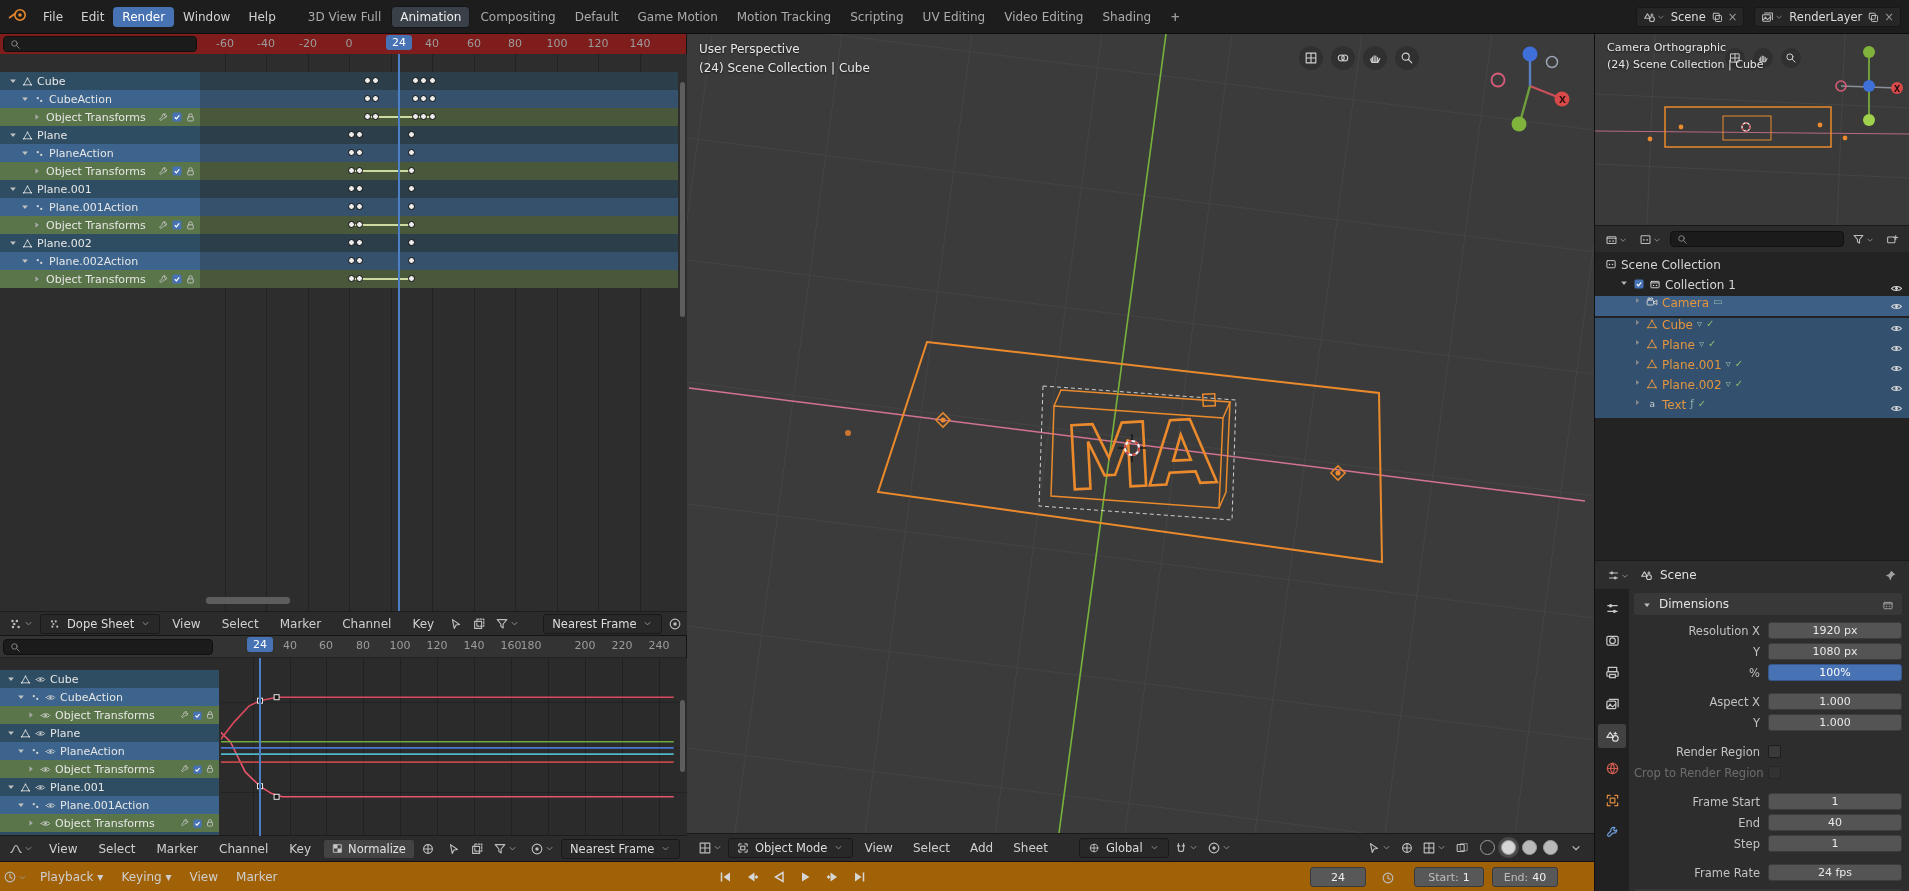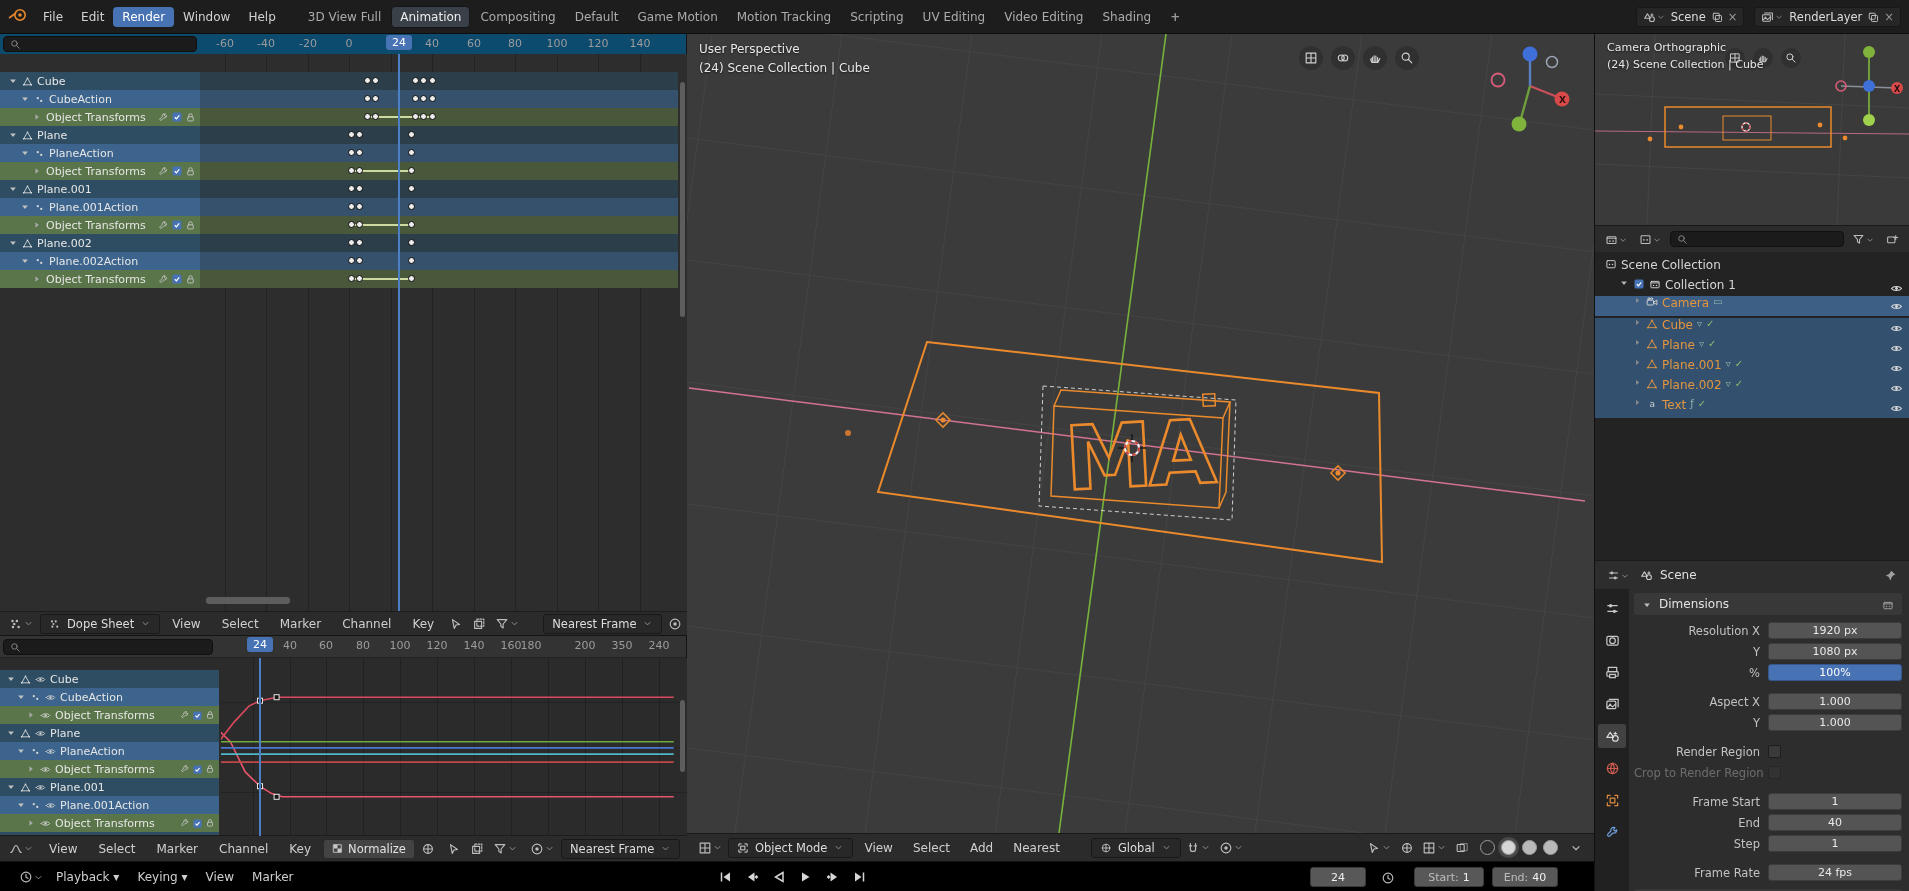--- a/index.html
+++ b/index.html
@@ -19,21 +19,21 @@
   
   .editor-header{display:flex;align-items:center;gap:3px;background:#2b2b2b;border-top:1px solid #1d1d1d;padding:0 6px}
   .hmenu{padding:2px 9px;color:#cfcfcf;font-size:12px}
   .hbtn{display:inline-flex;align-items:center;padding:2px 3px;border-radius:3px}
   .select-box{display:inline-flex;align-items:center;gap:6px;background:#282828;border:1px solid #191919;border-radius:3px;padding:2px 8px;color:#ddd;font-size:11.5px;white-space:nowrap}
   .btn-box{display:inline-flex;align-items:center;gap:5px;background:#434343;border:1px solid #2a2a2a;border-radius:3px;padding:2px 8px;color:#e2e2e2;font-size:11.5px}
   .searchbox{display:flex;align-items:center;gap:5px;background:#1b1b1b;border:1px solid #101010;border-radius:4px;height:16px;padding:0 6px}
   .searchinput{background:transparent;border:none;outline:none;color:#ddd;width:100%;font-size:11px;font-family:inherit}
   
   #dopesheet{position:absolute;left:0;top:34px;width:687px;height:601px;background:#2d2d2d;border-right:1px solid #141414}
-  #ds-top{position:relative;height:25px;background:#0c4a6e;border-bottom:1px solid #242424}
+  #ds-top{position:relative;height:25px;background:#7f1d1d;border-bottom:1px solid #242424}
   #ds-search{position:absolute;left:3px;top:2px;width:194px}
   .ruler-num{position:absolute;top:3px;transform:translateX(-50%);color:#9c9c9c;font-size:11px}
   .frame-chip{position:absolute;top:1px;transform:translateX(-50%);background:#4772b3;color:#fff;border-radius:3px;padding:1px 6px;font-size:11px;z-index:5}
   #ds-rows{position:absolute;left:0;top:20px;width:687px;height:557px;overflow:hidden;background:#2d2d2d}
   .vline{position:absolute;top:0;bottom:0;width:1px;background:rgba(10,10,10,.30)}
   .ds-row{position:absolute;left:0;width:678px;height:18px}
   .ds-row.summary{background:#39291c}.ds-row.object{background:#2c3e4a}.ds-row.action{background:#35516b}.ds-row.transforms{background:#49573b}
   .row-label{position:absolute;left:0;top:0;height:18px;display:flex;align-items:center;gap:4px;font-size:11px;color:#e6e6e6;width:200px;overflow:hidden;white-space:nowrap}
   .summary>.row-label{background:#46301d}.object>.row-label{background:#2e4d63}.action>.row-label{background:#3c648c}.transforms>.row-label{background:#5a7549}
   .row-icons{margin-left:auto;display:flex;align-items:center;gap:2px;padding-right:4px}
@@ -43,21 +43,21 @@
   .sb{position:absolute;background:#5d5d5d;border-radius:3px;z-index:7}
   
   #graph{position:absolute;left:0;top:635px;width:687px;height:226px;background:#2d2d2d;border-top:1px solid #141414;border-right:1px solid #141414}
   #ge-top{position:relative;height:22px;background:#333333;border-bottom:1px solid #242424}
   #ge-search{position:absolute;left:3px;top:3px;width:210px}
   #ge-body{position:absolute;left:0;top:22px;width:687px;height:178px;overflow:hidden;background:#2b2b2b}
   .ge-row{position:absolute;left:0;width:219px;height:18px}
   .ge-row.object{background:#2e4d63}.ge-row.action{background:#3c648c}.ge-row.transforms{background:#5a7549}
   #ge-svg{position:absolute;left:0;top:0}
   
-  #timeline{position:absolute;left:0;top:861px;width:1594px;height:30px;background:#000000;border-top:1px solid #121212;display:flex;align-items:center;padding:0 16px}
+  #timeline{position:absolute;left:0;top:861px;width:1594px;height:30px;background:#a16207;border-top:1px solid #121212;display:flex;align-items:center;padding:0 0}
   #transport{position:absolute;left:712px;top:4px;display:flex;gap:2px}
   .tbtn{width:25px;height:21px;display:flex;align-items:center;justify-content:center;border-radius:3px}
   .tl-box{position:absolute;top:5px;background:#585858;border:1px solid #3a3a3a;border-radius:3px;height:20px;display:flex;align-items:center;justify-content:center;color:#f0f0f0;font-size:11px;gap:4px}
   .tl-dim{color:#bdbdbd}
   
   #viewport{position:absolute;left:687px;top:34px;width:907px;height:827px;background:#3b3b3b;overflow:hidden}
   #vp-grid,#vp-scene{position:absolute;left:0;top:0}
   .vp-label{position:absolute;color:#e8e8e8;font-size:12px;text-shadow:0 1px 2px rgba(0,0,0,.6);z-index:4}
   #vp-tools{position:absolute;right:175px;top:12px;display:flex;gap:8px;z-index:5}
   .vpbtn{width:24px;height:24px;background:rgba(40,40,40,.55);border-radius:12px;display:flex;align-items:center;justify-content:center}
@@ -505,21 +505,21 @@
         <span class="frame-chip" style="left:260px">24</span>
         <span class="ruler-num" style="left:290px">40</span>
         <span class="ruler-num" style="left:326px">60</span>
         <span class="ruler-num" style="left:363px">80</span>
         <span class="ruler-num" style="left:400px">100</span>
         <span class="ruler-num" style="left:437px">120</span>
         <span class="ruler-num" style="left:474px">140</span>
         <span class="ruler-num" style="left:511px">160</span>
         <span class="ruler-num" style="left:531px">180</span>
         <span class="ruler-num" style="left:585px">200</span>
-        <span class="ruler-num" style="left:622px">350</span>
+        <span class="ruler-num" style="left:622px">220</span>
         <span class="ruler-num" style="left:659px">240</span>
       </div>
   </div>
   <div id="ge-body">
       <div class="vline" style="left:253px"></div>
       <div class="vline" style="left:290px"></div>
       <div class="vline" style="left:326px"></div>
       <div class="vline" style="left:363px"></div>
       <div class="vline" style="left:400px"></div>
       <div class="vline" style="left:437px"></div>
@@ -989,21 +989,21 @@
           <rect x="5.5" y="5.5" width="5" height="5" fill="none" stroke="#d8d8d8" stroke-width="1.3" stroke-linecap="round" stroke-linejoin="round"></rect>
         </svg>
         <span>Object Mode</span>
         <svg class="ic" width="11" height="11" viewBox="0 0 16 16">
           <path d="M4.5 6.5 8 10l3.5-3.5" fill="none" stroke="#9a9a9a" stroke-width="1.3" stroke-linecap="round" stroke-linejoin="round"></path>
         </svg>
       </span>
       <span class="hmenu">View</span>
       <span class="hmenu">Select</span>
       <span class="hmenu">Add</span>
-      <span class="hmenu">Nearest</span>
+      <span class="hmenu">Sheet</span>
       <span style="width:18px"></span>
       <span class="select-box">
         <svg class="ic" width="12" height="12" viewBox="0 0 16 16">
           <circle cx="8" cy="8" r="5" fill="none" stroke="#bdbdbd" stroke-width="1.3" stroke-linecap="round" stroke-linejoin="round"></circle>
           <path d="M8 3v10M3 8h10" fill="none" stroke="#bdbdbd" stroke-width="1.3" stroke-linecap="round" stroke-linejoin="round"></path>
         </svg>
         <span>Global</span>
         <svg class="ic" width="11" height="11" viewBox="0 0 16 16">
           <path d="M4.5 6.5 8 10l3.5-3.5" fill="none" stroke="#9a9a9a" stroke-width="1.3" stroke-linecap="round" stroke-linejoin="round"></path>
         </svg>

